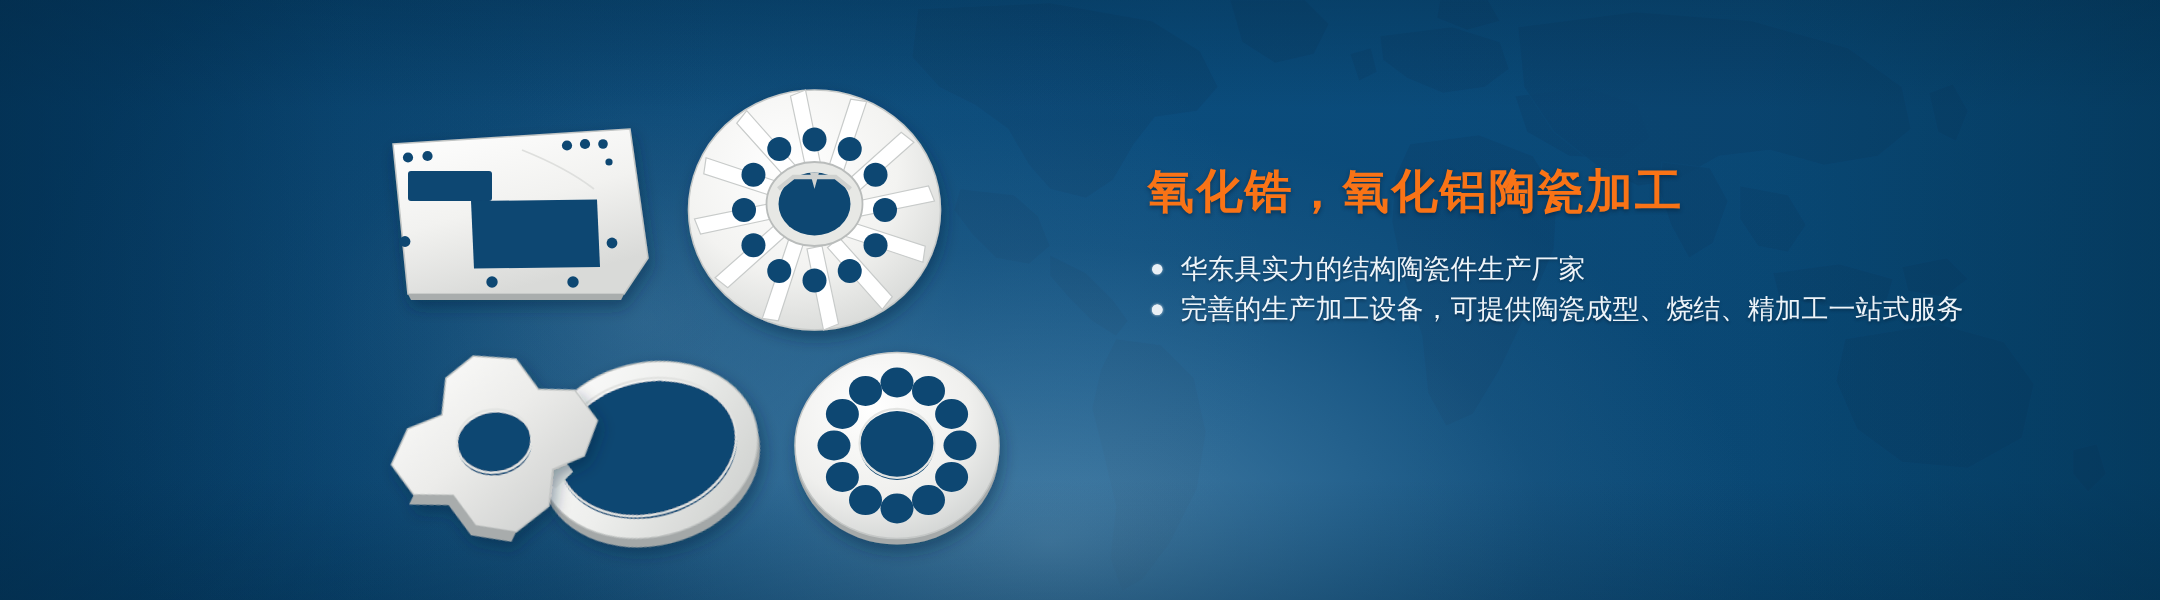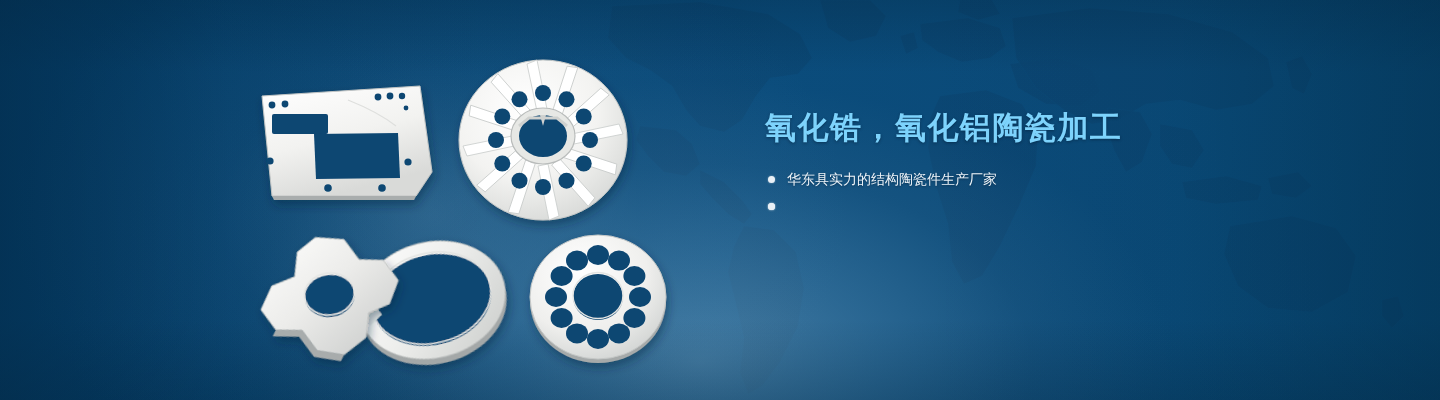--- a/index.html
+++ b/index.html
@@ -44,28 +44,28 @@
   .map-layer{position:absolute;inset:0;opacity:.34;}
   .map-layer svg{width:100%;height:100%;display:block;}
 
   
   .products{position:absolute;left:0;top:0;width:760px;height:400px;}
   .products svg{width:100%;height:100%;display:block;}
 
   
   .textblock{position:absolute;left:765px;top:108px;width:620px;}
   .headline{
-    color:#7dd3fc;font-size:31px;font-weight:bold;letter-spacing:1.5px;
+    color:#f97316;font-size:31px;font-weight:bold;letter-spacing:1.5px;
     line-height:40px;margin:0 0 22px 0;white-space:nowrap;
     text-shadow:0 1px 3px rgba(0,20,40,.45);
   }
   ul.features{list-style:none;margin:0;padding:0;}
   ul.features li{
     position:relative;padding-left:22px;margin-bottom:8px;
-    color:#eef4f9;font-size:14px;line-height:19px;white-space:nowrap;
+    color:#eef4f9;font-size:18px;line-height:19px;white-space:nowrap;
     text-shadow:0 1px 2px rgba(0,18,36,.4);
   }
   ul.features li .dot{
     position:absolute;left:3px;top:6px;width:7px;height:7px;border-radius:50%;
     background:#e9f0f6;box-shadow:0 0 2px rgba(255,255,255,.5);
   }
 </style>
 </head>
 <body>
 
@@ -290,17 +290,18 @@
     <ul class="features">
       <li>
         <span class="dot"></span>
         <span>华东具实力的结构陶瓷件生产厂家</span>
       </li>
       <li>
         <span class="dot"></span>
       </li>
       <li>
         <span class="dot"></span>
+        <span>完善的生产加工设备，可提供陶瓷成型、烧结、精加工一站式服务</span>
       </li>
     </ul>
   </div>
 
 </div>
 
 </body></html>

